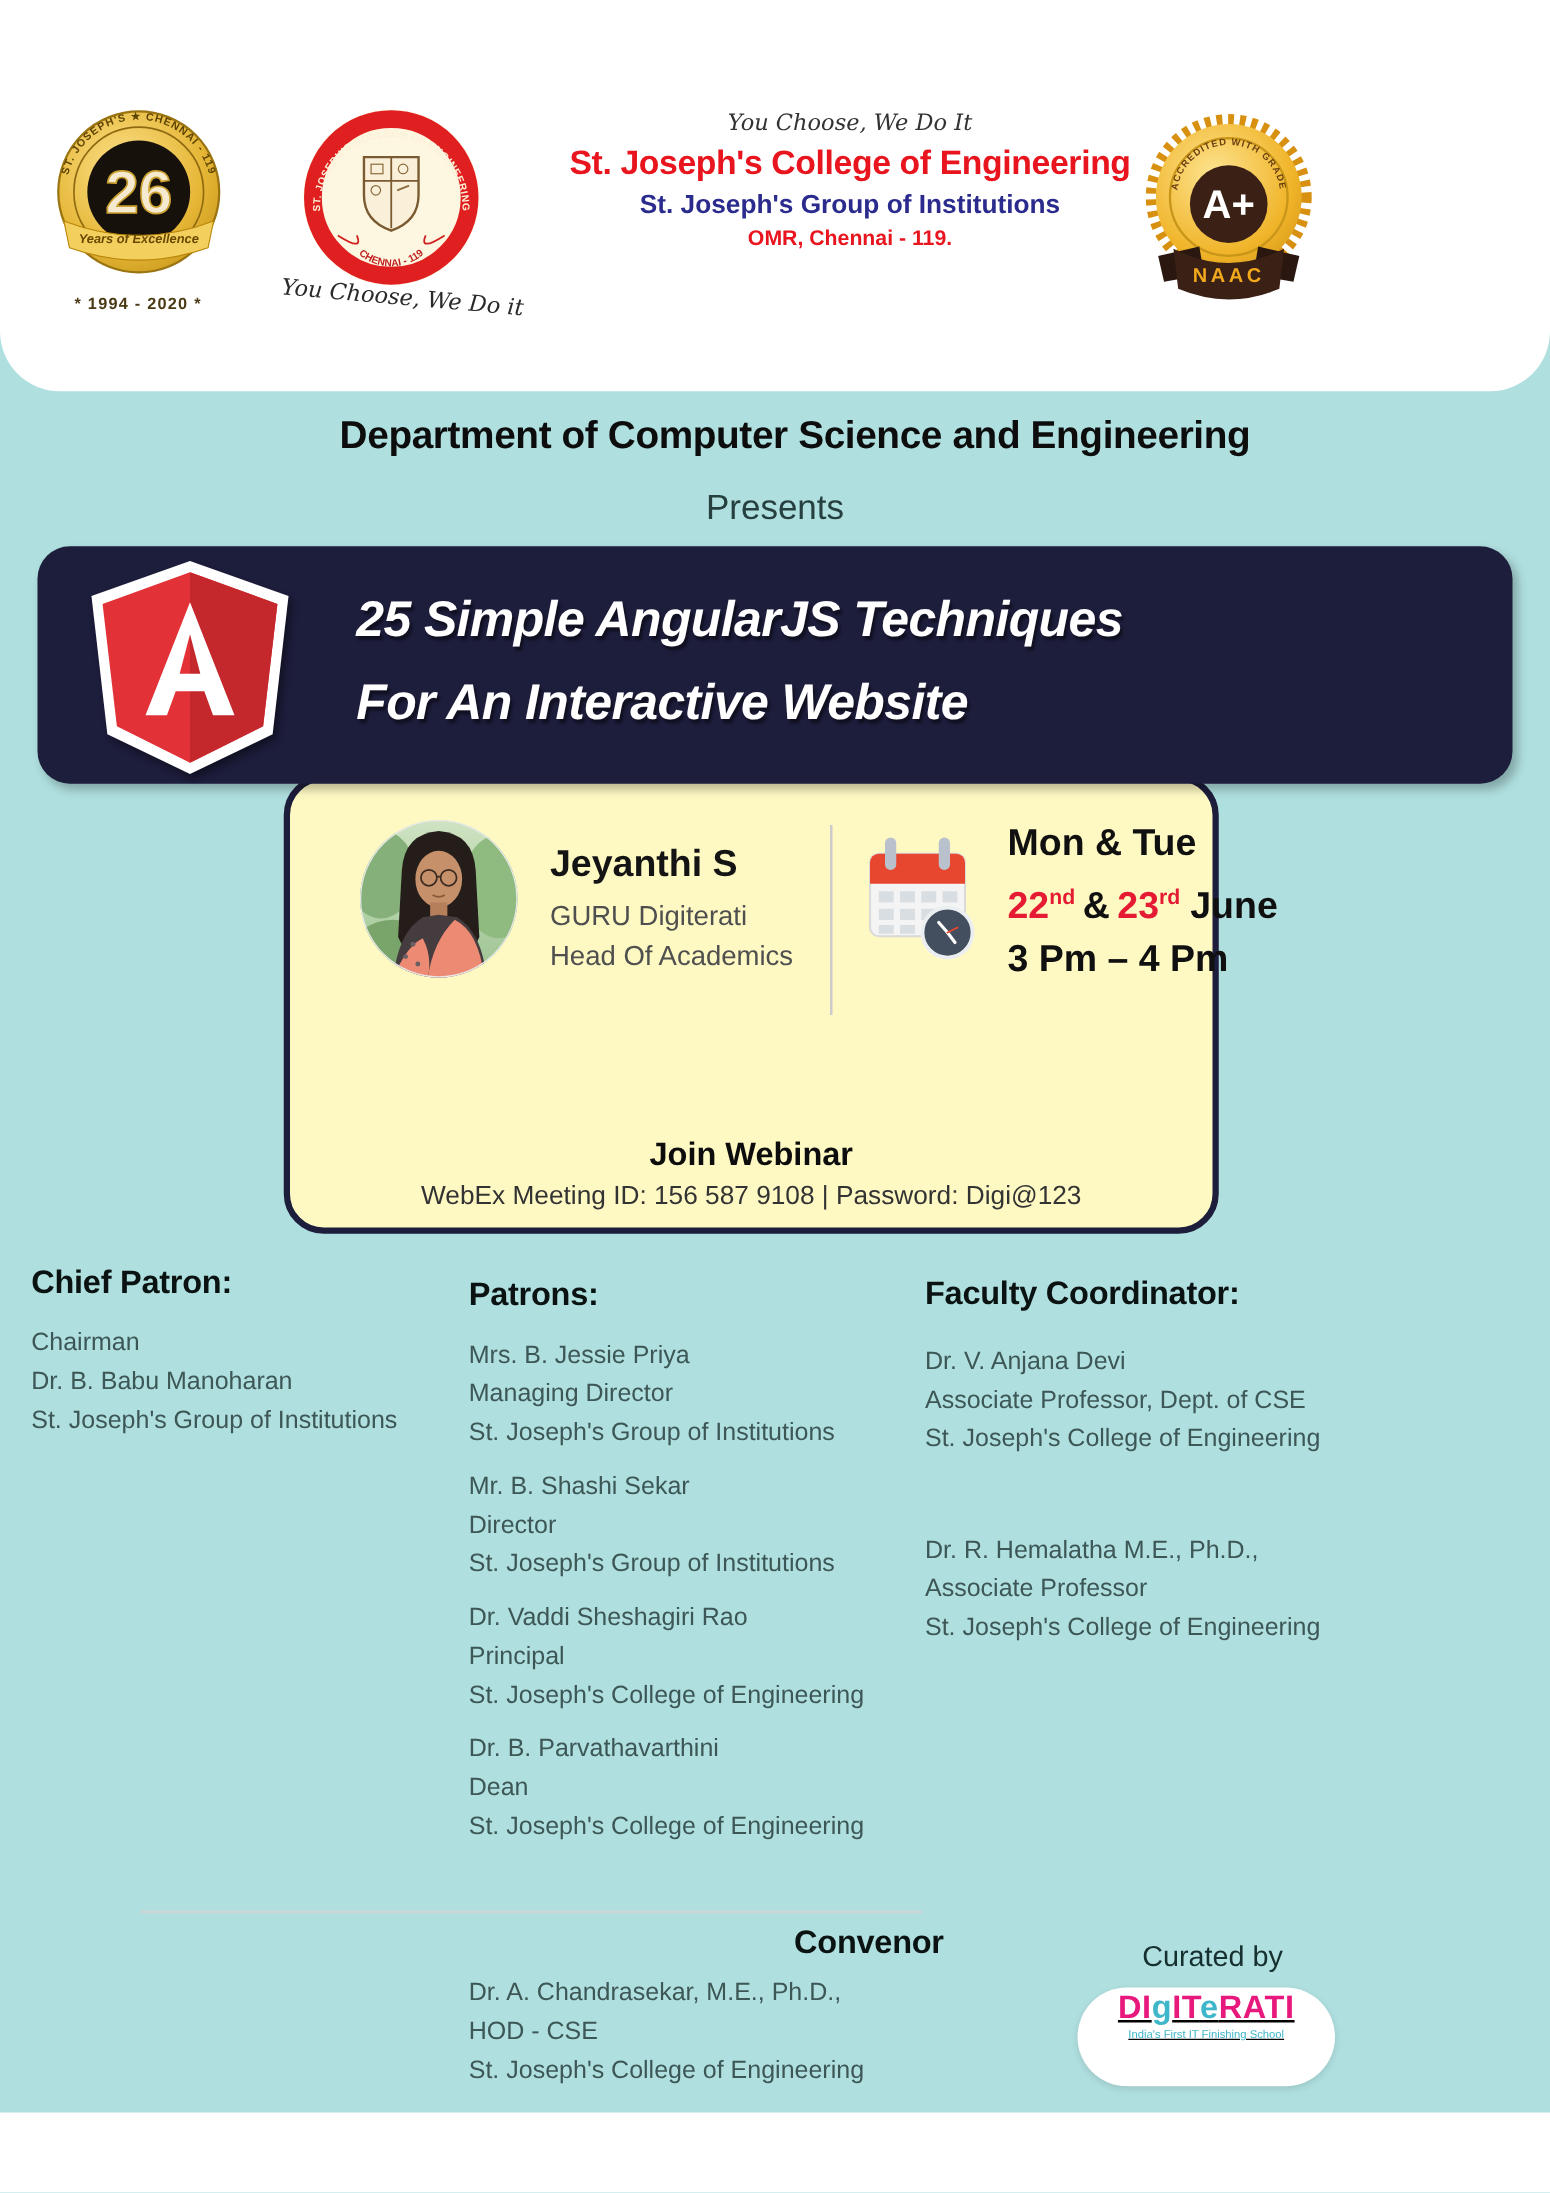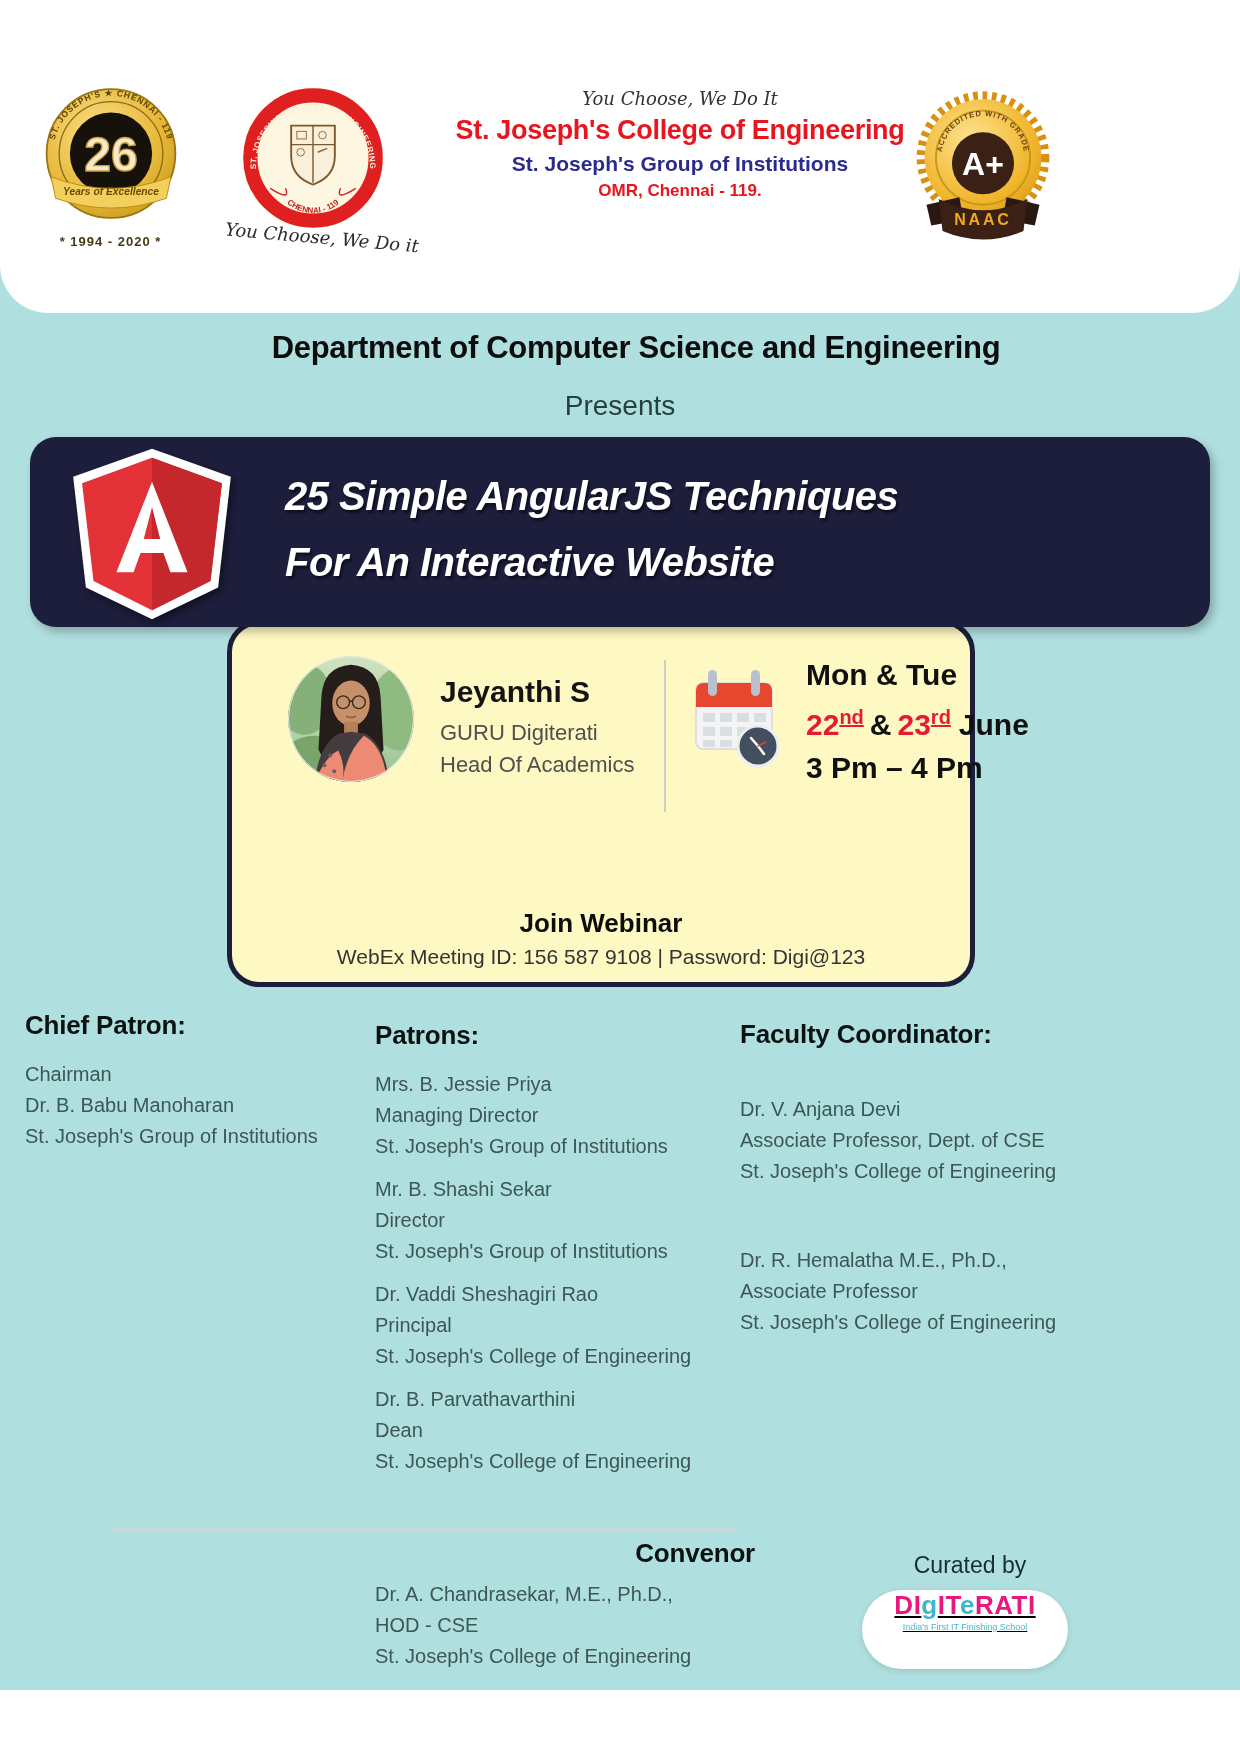--- a/index.html
+++ b/index.html
@@ -32,21 +32,21 @@
 
   
   .card{position:absolute;left:187px;top:620px;width:748px;height:367px;background:#fef9c3;border:5px solid var(--navy);border-radius:32px;z-index:1;margin-left:40px;}
   .avatar{position:absolute;left:55px;top:30px;width:128px;height:128px;}
   .spk-name{position:absolute;left:208px;top:50px;font-size:30px;font-weight:800;color:#141414;}
   .spk-org{position:absolute;left:208px;top:95px;font-size:22px;color:#4f4f4f;}
   .spk-role{position:absolute;left:208px;top:127px;font-size:22px;color:#4f4f4f;}
   .v-divider{position:absolute;left:432px;top:35px;width:2px;height:152px;background:#cccccc;}
   .calendar{position:absolute;left:458px;top:42px;width:96px;height:104px;}
   .sched{position:absolute;left:574px;top:28px;font-size:30px;font-weight:800;color:#101010;line-height:43px;white-space:nowrap;}
-  .sched sup{font-size:20px;text-decoration:underline;}
+  .sched sup{font-size:17px;}
   .red{color:var(--date-red);}
   .amp{margin:0 6px;}
   .month{margin-left:8px;}
   .join-title{position:absolute;left:0;top:283px;width:100%;text-align:center;font-size:26px;font-weight:800;color:#0d0d0d;}
   .join-details{position:absolute;left:0;top:320px;width:100%;text-align:center;font-size:21px;color:#333;}
 
   
   .col{position:absolute;color:var(--body-text);font-size:20px;line-height:31px;}
   .col-title{font-size:26px;font-weight:800;color:#0a1212;margin-bottom:18px;letter-spacing:-0.2px;}
   .entry{margin-bottom:12px;}
@@ -261,21 +261,21 @@
     </div>
     <div class="entry">
       <div>Dr. B. Parvathavarthini</div>
       <div>Dean</div>
       <div>St. Joseph's College of Engineering</div>
     </div>
   </div>
 
   <div class="col" style="left:740px;top:1019px;width:370px;">
     <div class="col-title">Faculty Coordinator:</div>
-    <div class="entry" style="margin-top:44px;">
+    <div class="entry" style="margin-top:24px;">
       <div>Dr. V. Anjana Devi</div>
       <div>Associate Professor, Dept. of CSE</div>
       <div>St. Joseph's College of Engineering</div>
     </div>
     <div class="entry gap-lg">
       <div>Dr. R. Hemalatha M.E., Ph.D.,</div>
       <div>Associate Professor</div>
       <div>St. Joseph's College of Engineering</div>
     </div>
   </div>

